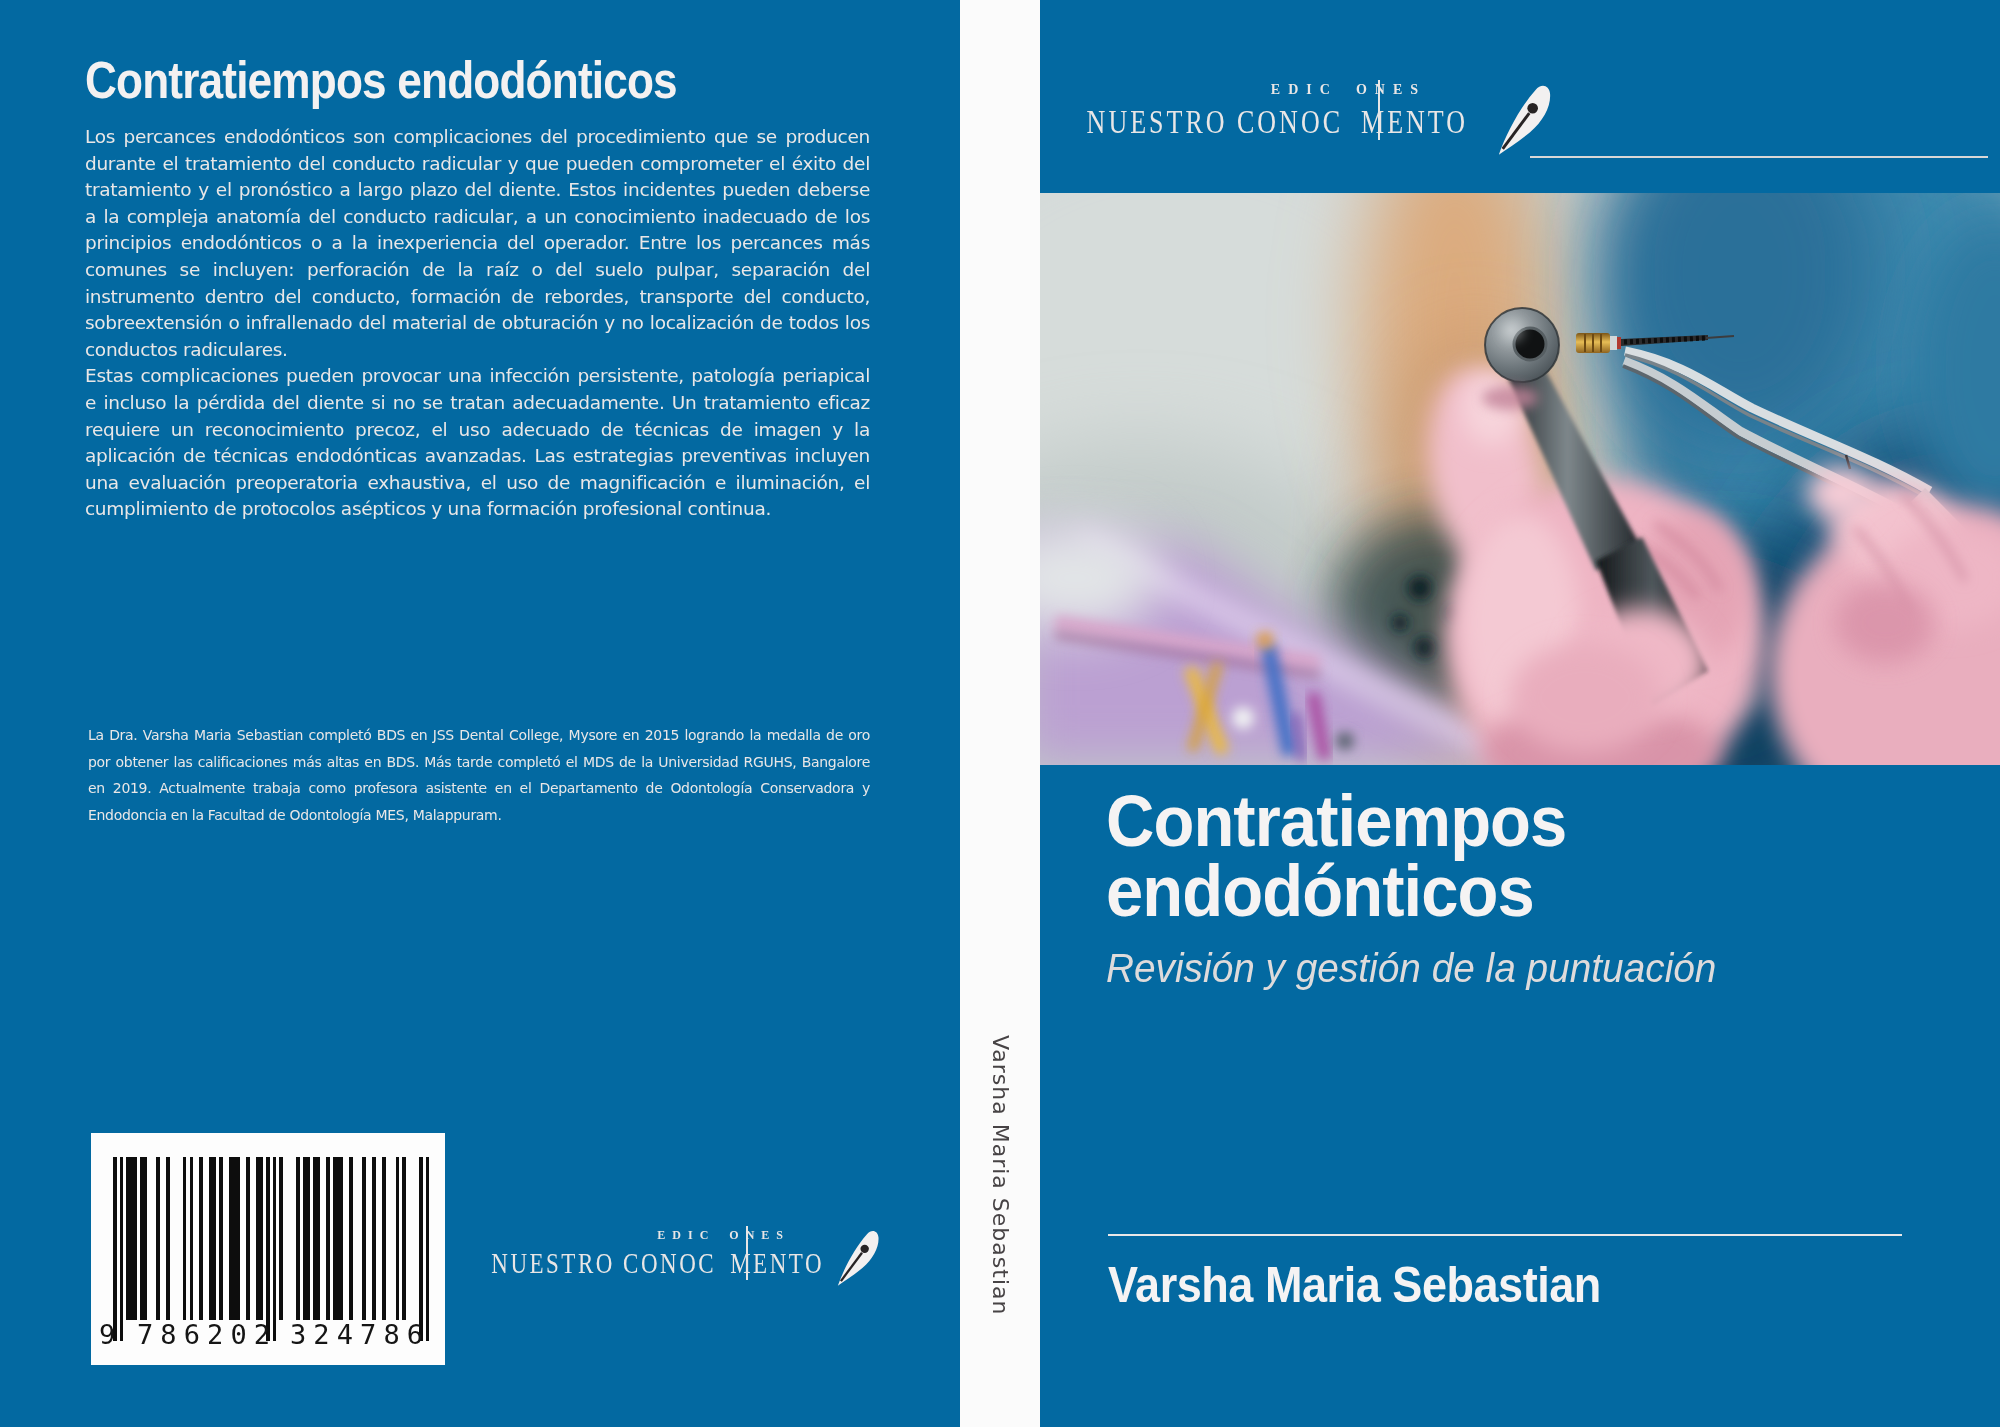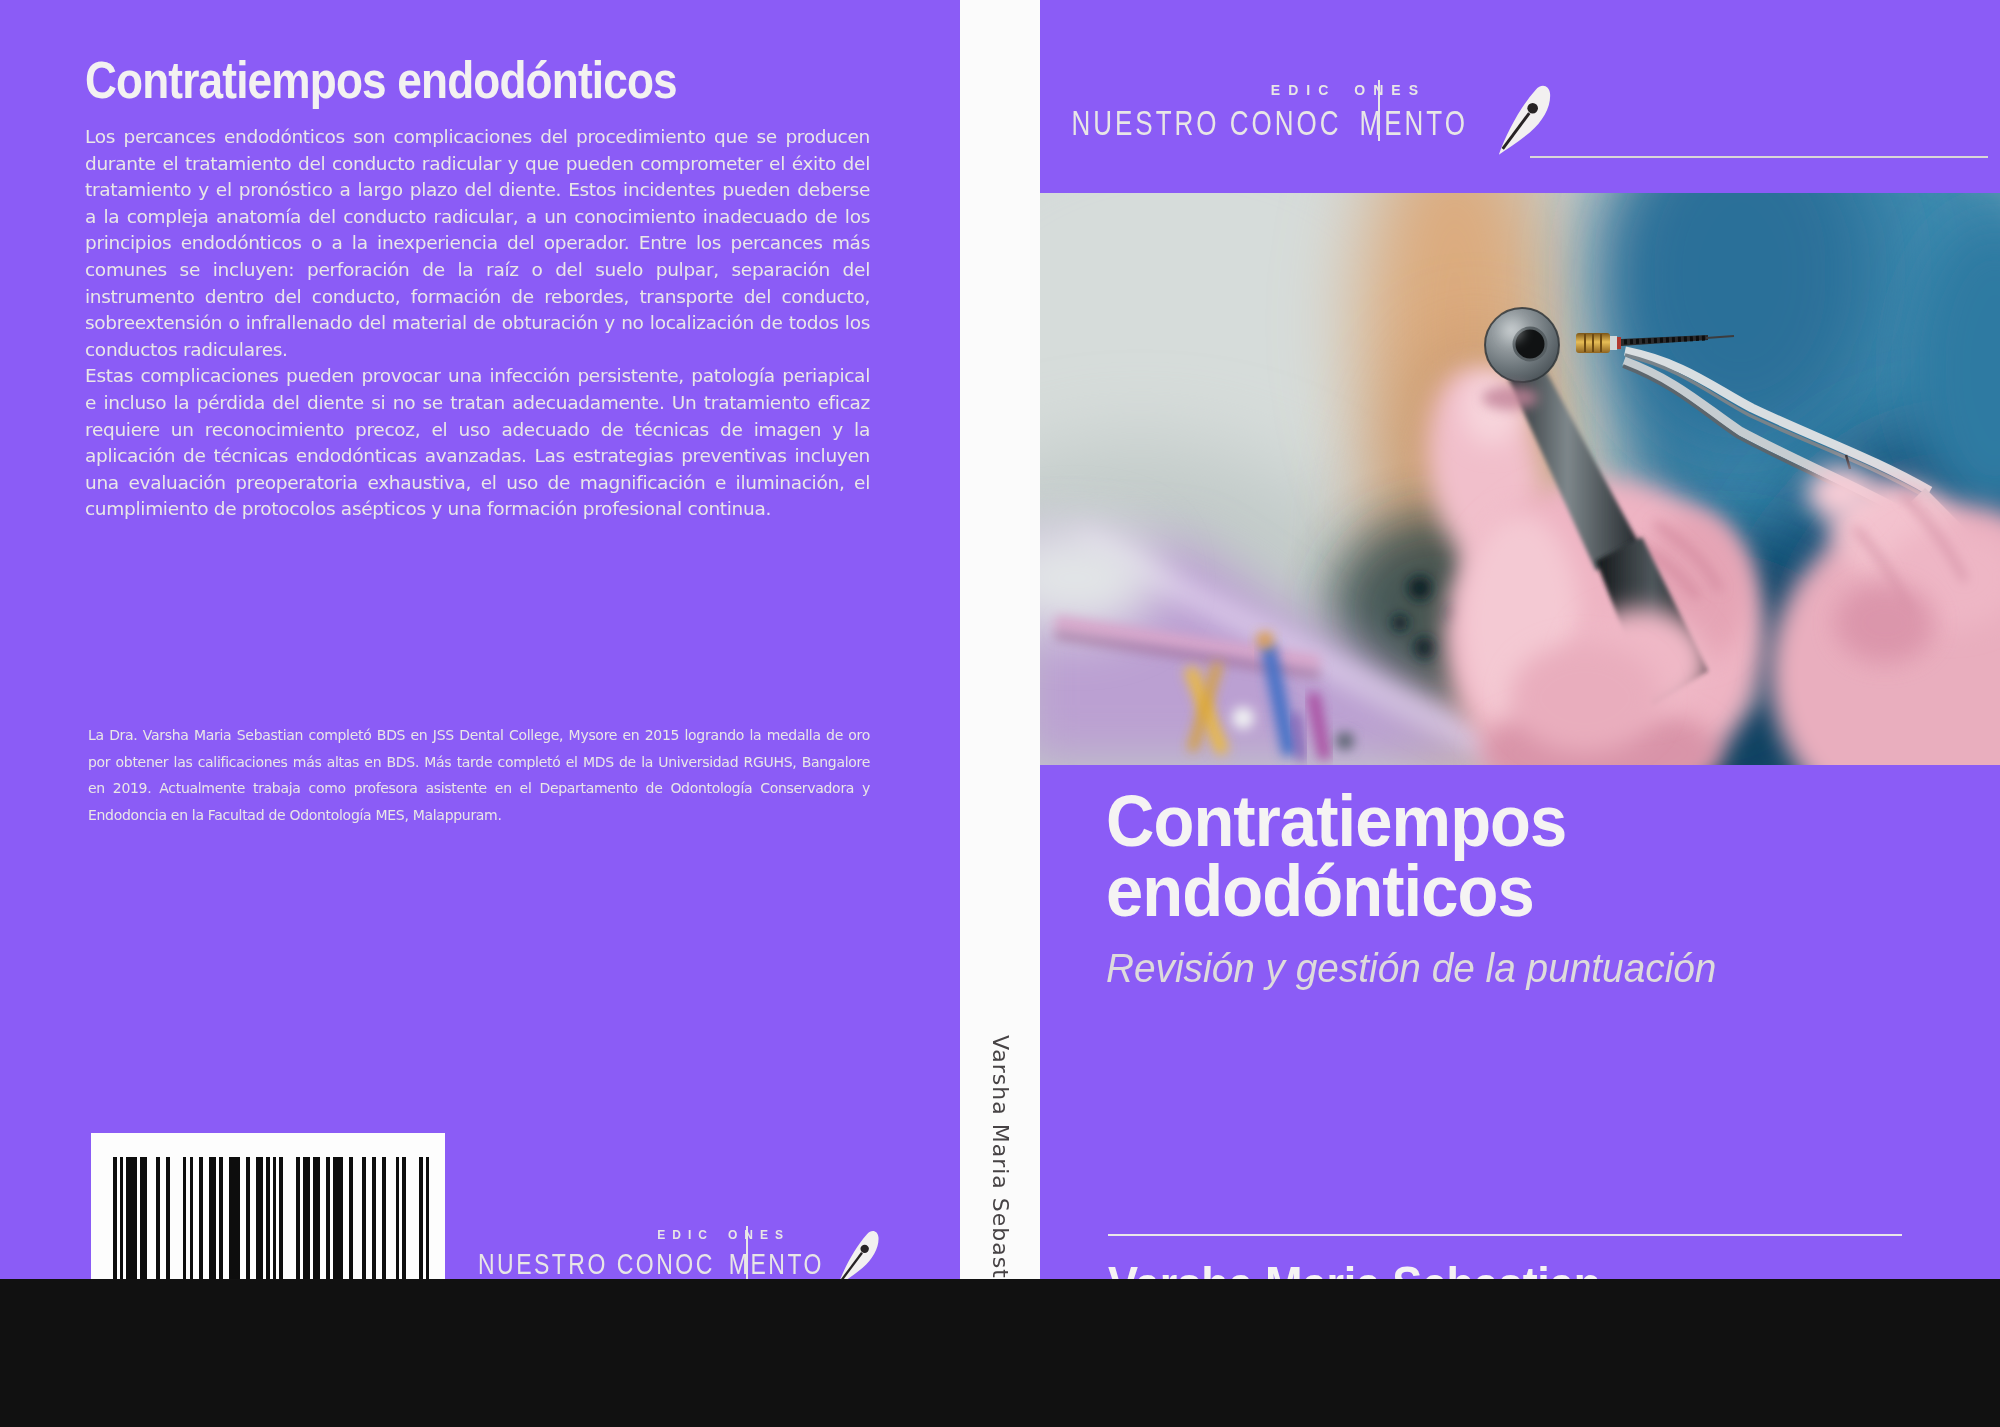--- a/index.html
+++ b/index.html
@@ -1,16 +1,16 @@
 <!DOCTYPE html>
 <html><head>
 <meta charset="utf-8">
 <style>
   html,body{margin:0;padding:0;background:#111;}
-  .cover{position:relative;width:2000px;height:1279px;background:#8b5cf6;overflow:hidden;
+  .cover{position:relative;width:2000px;height:1427px;background:#0369a1;overflow:hidden;
          font-family:"DejaVu Sans",sans-serif;color:#e9e7e7;}
   
   .back{position:absolute;left:0;top:0;width:960px;height:1427px;}
   .back-title{position:absolute;left:85px;top:50px;font-family:"Liberation Sans",sans-serif;
       font-weight:bold;font-size:52px;letter-spacing:-1px;color:#f3f1f1;white-space:nowrap;
       transform:scaleX(.85);transform-origin:left top;}
   .back-body{position:absolute;left:85px;top:124px;width:785px;font-size:18.5px;line-height:26.6px;
       letter-spacing:-0.3px;text-align:justify;color:#e9e7e7;}
   .back-body p{margin:0;}
   .back-bio{position:absolute;left:88px;top:722px;width:782px;font-size:14px;line-height:26.6px;
@@ -18,21 +18,21 @@
   
   .barcode-box{position:absolute;left:91px;top:1133px;width:354px;height:232px;background:#fdfdfd;}
   .barcode-bars{position:absolute;left:22px;top:24px;width:316px;height:184px;}
   .bar{position:absolute;top:0;height:163px;background:#0d0d0d;}
   .bar.guard{height:184px;}
   .barcode-digits{position:absolute;left:8px;right:12px;top:186px;display:flex;align-items:flex-start;
       font-family:"DejaVu Sans Mono",monospace;font-size:27px;color:#151515;}
   .bd-lead{width:28px;flex:none;}
   .bd-group{flex:1;display:flex;justify-content:space-between;padding:0 10px;}
   
-  .logo{position:relative;color:#e8e6e6;font-family:Liberation Sans, sans-serif;}
+  .logo{position:relative;color:#e8e6e6;font-family:Liberation Serif, serif;}
   .logo-top{display:flex;justify-content:flex-end;gap:18px;font-size:14px;font-weight:bold;
       letter-spacing:8px;padding-right:42px;white-space:nowrap;}
   .logo-bottom{display:flex;justify-content:flex-end;gap:18px;font-size:26px;font-weight:400;
       letter-spacing:3px;margin-top:5px;transform:scaleY(1.32);transform-origin:center top;white-space:nowrap;}
   .logo-bar{position:absolute;top:-2px;bottom:-7px;width:2.5px;background:#e8e6e6;right:88px;}
   .front-logo{position:absolute;top:82px;left:48px;width:380px;}
   .front-logo .pen{position:absolute;left:406px;top:-10px;width:58px;height:88px;}
   .logo-line{position:absolute;left:442px;top:74px;width:458px;height:2px;background:#d9d7d7;}
   .back-logo{position:absolute;left:524px;top:1228px;width:300px;}
   .back-logo .logo-top{font-size:12px;letter-spacing:7px;padding-right:34px;gap:14px;}

